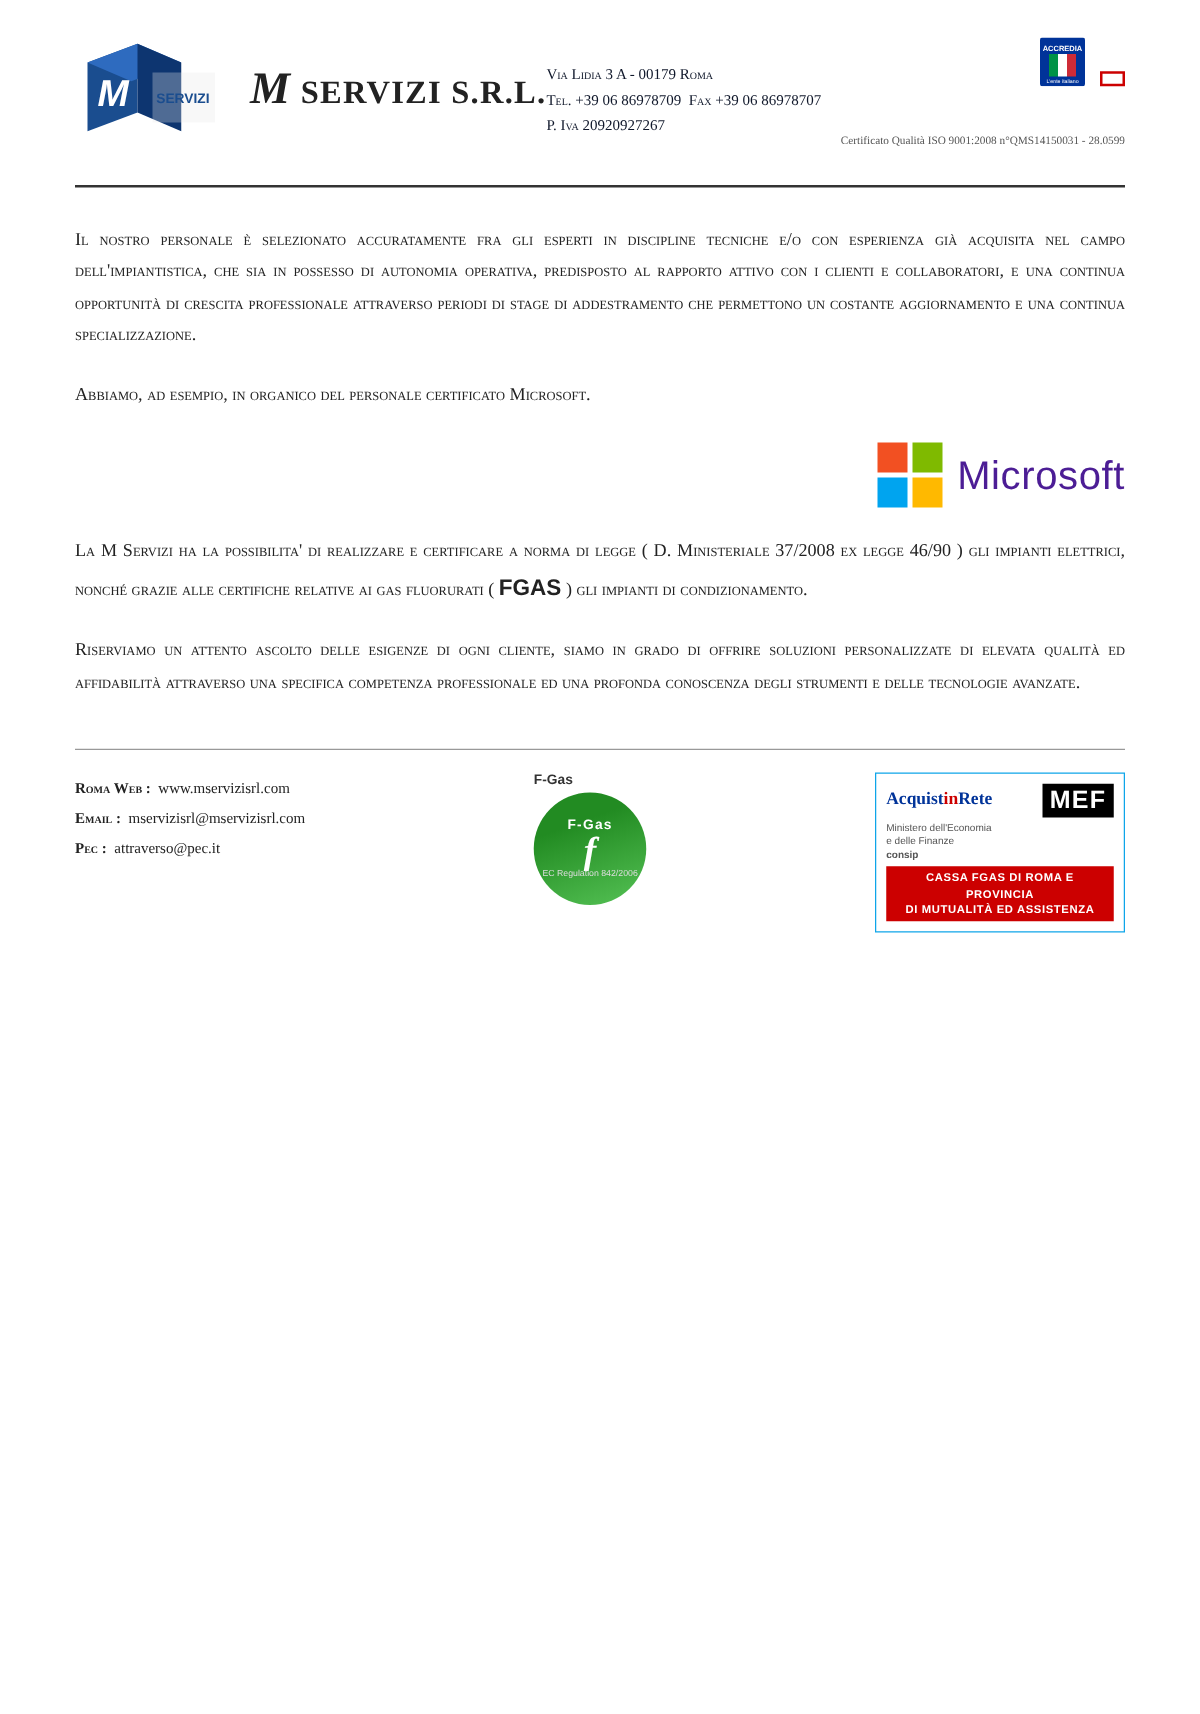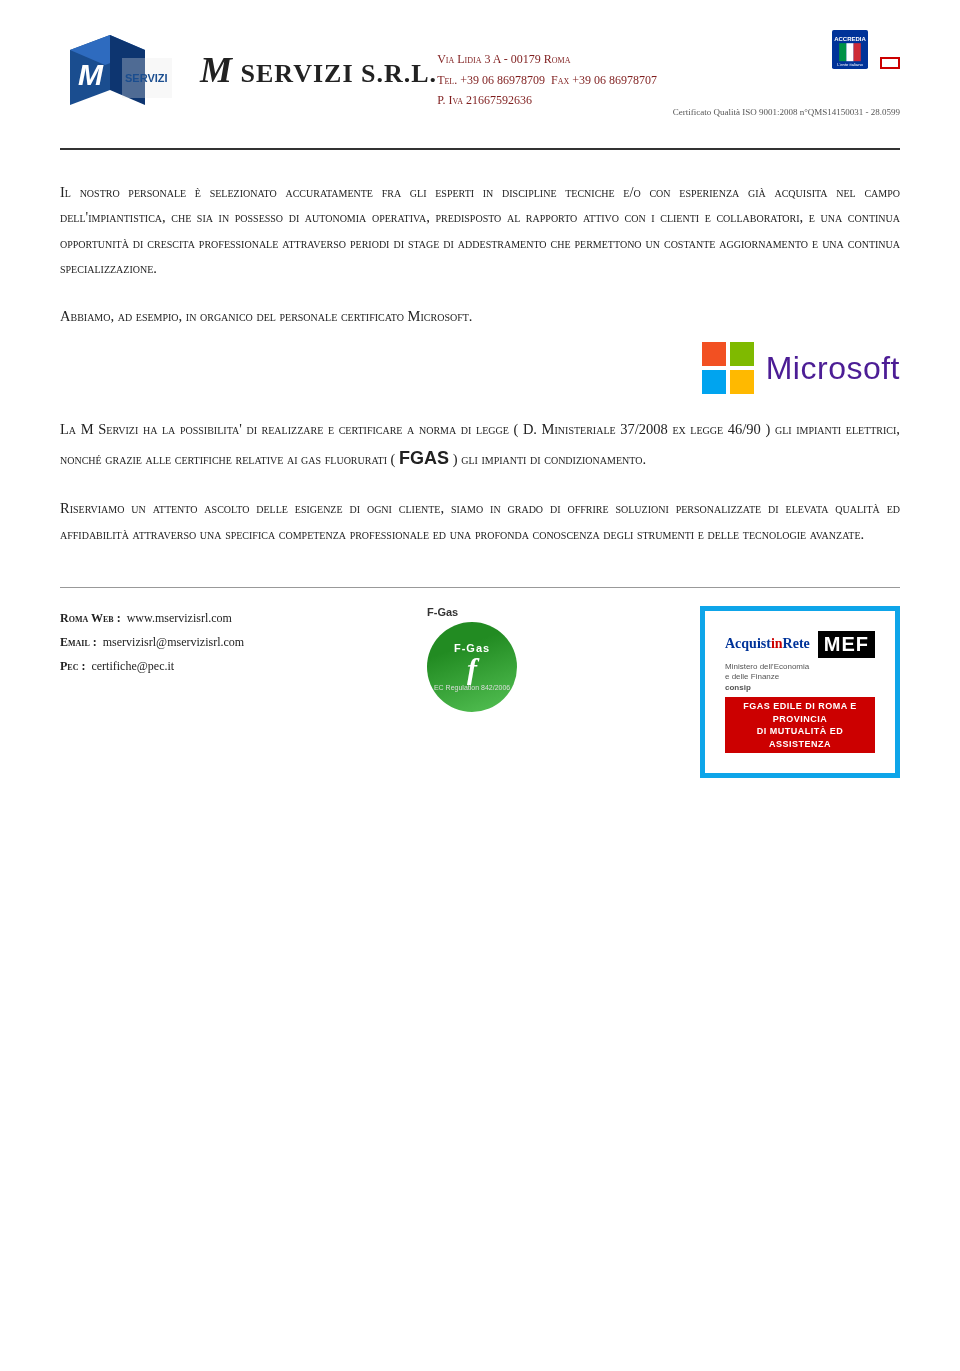--- a/index.html
+++ b/index.html
@@ -48,21 +48,21 @@
       color: #222;
       margin-bottom: 4px;
     }
     .company-name span.big-m {
       font-size: 36px;
       font-weight: 900;
       font-style: italic;
     }
     .company-details {
       font-size: 12px;
-      color: #7f1d1d;
+      color: #0f172a;
       line-height: 1.7;
       font-family: 'Palatino Linotype', Georgia, serif;
       font-variant: small-caps;
     }
     .header-right {
       display: flex;
       flex-direction: column;
       align-items: flex-end;
       gap: 6px;
     }
@@ -190,22 +190,22 @@
       justify-content: center;
       color: #fff;
       font-family: Arial, sans-serif;
     }
 
     
     .footer-right {
       width: 200px;
     }
     .acquist-box {
-      border: 5px solid #0ea5e9;
-      padding: 20px;
+      border: 1px solid #0ea5e9;
+      padding: 8px;
       font-size: 11px;
       font-family: Arial, sans-serif;
     }
     .acquist-header {
       display: flex;
       align-items: center;
       justify-content: space-between;
       margin-bottom: 4px;
     }
     .mef-box {
@@ -257,21 +257,21 @@
     </div>
     <div class="company-info">
       <div class="company-name">
         <span class="big-m">M</span><span> Servizi S.R.L.</span>
       </div>
       <div class="company-details">
         <div>Via Lidia 3 A - 00179 Roma</div>
         <div>
           <span>Tel. +39 06 86978709</span>&nbsp;&nbsp;<span>Fax +39 06 86978707</span>
         </div>
-        <div>P. Iva 21667592636</div>
+        <div>P. Iva 20920927267</div>
       </div>
     </div>
   </div>
 
   <div class="header-right">
     <div class="cert-logos">
 
       <div class="accredia-badge">
         <svg viewBox="0 0 60 65" xmlns="http://www.w3.org/2000/svg">
           <rect x="0" y="0" width="60" height="65" fill="#003399" rx="3"></rect>
@@ -296,21 +296,21 @@
     </div>
     <div class="cert-text">Certificato Qualità ISO 9001:2008 n°QMS14150031 - 28.0599</div>
   </div>
 </div>
 
 <div class="main-content">
 
   <p class="para">Il nostro personale è selezionato accuratamente fra gli esperti in discipline tecniche e/o con esperienza già acquisita nel campo dell'impiantistica, che sia in possesso di autonomia operativa, predisposto al rapporto attivo con i clienti e collaboratori, e una continua opportunità di crescita professionale attraverso periodi di stage di addestramento che permettono un costante aggiornamento e una continua specializzazione.</p>
 
   <div class="microsoft-section">
-    <p class="para" style="margin-bottom:12px;">Abbiamo, ad esempio, in organico del personale certificato Microsoft.</p>
+    <p class="para" style="margin-bottom:24px;">Abbiamo, ad esempio, in organico del personale certificato Microsoft.</p>
 
     <div class="microsoft-logo">
       <div class="ms-grid">
         <div class="ms-sq1"></div>
         <div class="ms-sq2"></div>
         <div class="ms-sq3"></div>
         <div class="ms-sq4"></div>
       </div>
       <span class="ms-name">Microsoft</span>
     </div>
@@ -332,21 +332,21 @@
     <div>
       <span class="label">Roma Web :</span>
       &nbsp;<span style="font-variant:normal;">www.mservizisrl.com</span>
     </div>
     <div>
       <span class="label">Email :</span>
       &nbsp;<span style="font-variant:normal;">mservizisrl@mservizisrl.com</span>
     </div>
     <div>
       <span class="label">Pec :</span>
-      &nbsp;<span style="font-variant:normal;">certifiche@pec.it</span>
+      &nbsp;<span style="font-variant:normal;">attraverso@pec.it</span>
     </div>
   </div>
 
   <div class="footer-center">
     <div style="text-align:center; font-family:Arial,sans-serif; font-size:11px; font-weight:bold; color:#333; margin-bottom:4px;">F-Gas</div>
     <div class="fgas-logo-inner" style="width:90px;height:90px;border-radius:50%;background:linear-gradient(160deg,#228b22 30%,#55c255 100%);display:flex;flex-direction:column;align-items:center;justify-content:center;">
 
       <div style="font-size:11px;font-weight:bold;color:#fff;font-family:Arial,sans-serif;letter-spacing:1px;">F-Gas</div>
       <div style="font-size:30px;font-weight:900;font-style:italic;color:#fff;font-family:Georgia,serif;line-height:1;">f</div>
       <div style="font-size:7px;color:#ddd;font-family:Arial,sans-serif;">EC Regulation 842/2006</div>
@@ -360,19 +360,19 @@
           <span style="font-size:14px;font-weight:bold;color:#003399;font-family:Georgia,serif;">Acquist<span style="color:#cc0000;">in</span>Rete</span>
         </div>
         <div class="mef-box">MEF</div>
       </div>
       <div class="acquist-sub">
         <div>Ministero dell'Economia</div>
         <div>e delle Finanze</div>
         <div style="font-weight:bold;">consip</div>
       </div>
       <div class="cassa-edile-bar">
-        <div>FGAS EDILE DI ROMA E PROVINCIA</div>
+        <div>CASSA FGAS DI ROMA E PROVINCIA</div>
         <div>DI MUTUALITÀ ED ASSISTENZA</div>
       </div>
     </div>
   </div>
 
 </div>
 
 </body></html>

